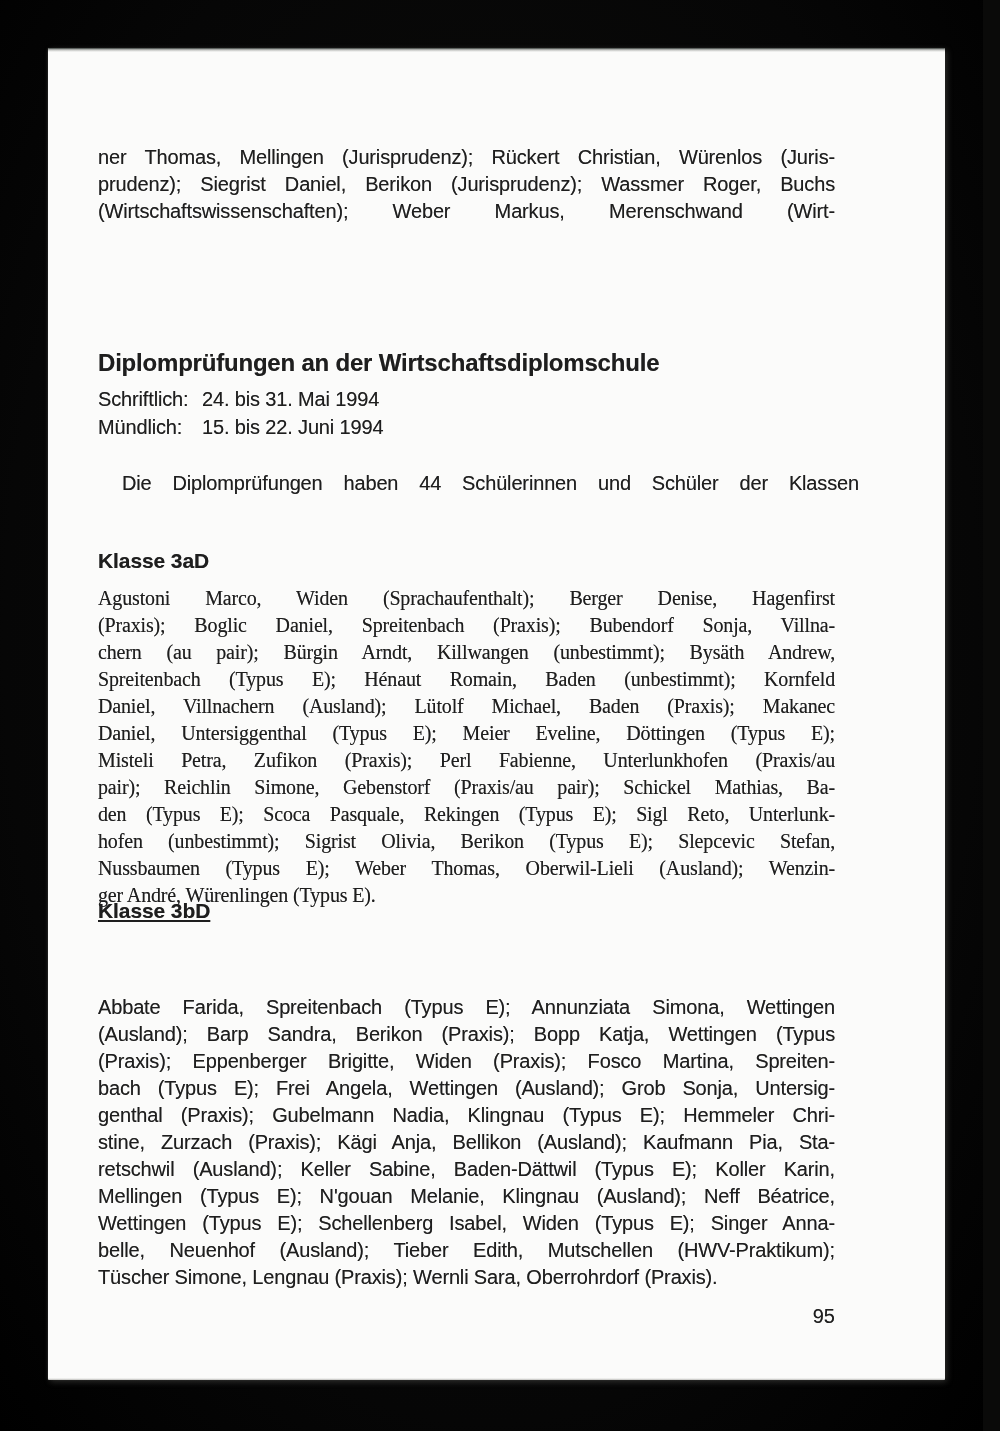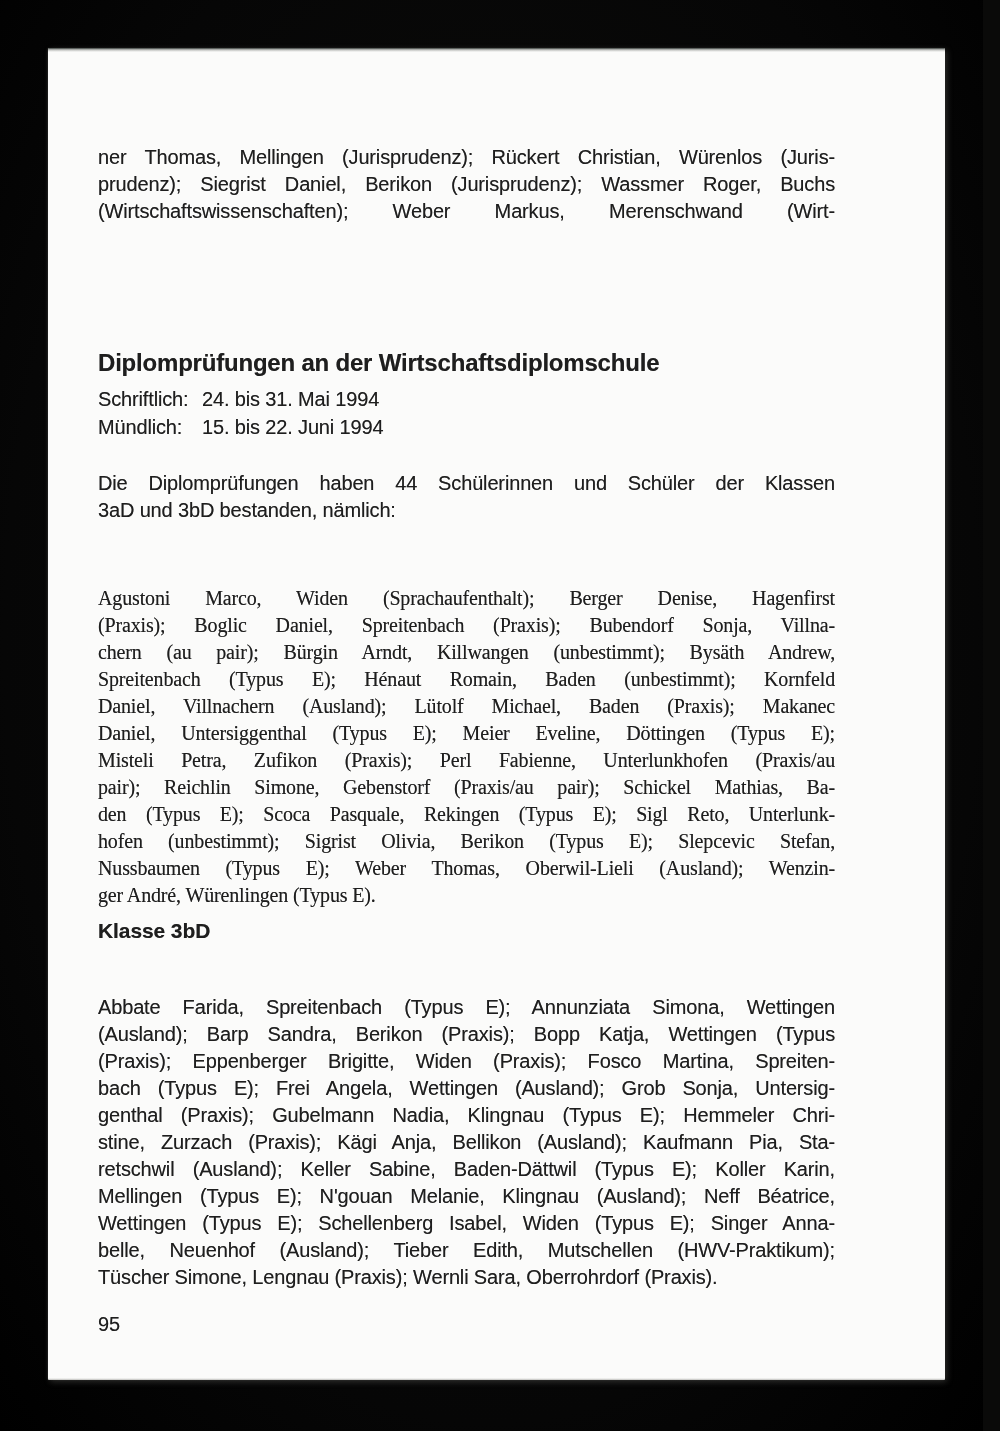--- a/index.html
+++ b/index.html
@@ -86,31 +86,30 @@
     display: inline-block;
     width: 104px;
   }
   .section-title {
     font-size: 21px;
     line-height: 27px;
     font-weight: 700;
     letter-spacing: -0.1px;
   }
   .p-continuation { top: 96px; }
-  .p-intro        { top: 422px; }
+  .p-intro        { top: 422px; margin-left: 24px; }
   .t-3ad          { top: 499px; }
   .p-3ad          { top: 537px; font-family: Liberation Serif, serif; }
-  .t-3bd          { top: 869px; }
+  .t-3bd          { top: 849px; text-decoration: underline; }
   .p-3bd          { top: 918px; margin-top: 28px; }
   .page-number {
     top: 1255px;
     font-size: 20px;
     line-height: 27px;
-    text-align: left;
-    margin-top: 8px;
+    text-align: right;
   }
 </style>
 </head>
 <body>
 
 <div class="stage">
   <div class="paper">
 
     <div class="content-block body-text p-continuation">
         <div class="jline">ner Thomas, Mellingen (Jurisprudenz); Rückert Christian, Würenlos (Juris-</div>
@@ -124,23 +123,23 @@
       <div>
         <span class="sched-label">Schriftlich:</span><span>24. bis 31. Mai 1994</span>
       </div>
       <div>
         <span class="sched-label">Mündlich:</span><span>15. bis 22. Juni 1994</span>
       </div>
     </div>
 
     <div class="content-block body-text p-intro">
         <div class="jline">Die Diplomprüfungen haben 44 Schülerinnen und Schüler der Klassen</div>
-        <div class="jline jline-last">3aD und 3bD bestanden, nämlich:</div>
       </div>
 
+    <div class="content-block section-title t-3ad">Klasse 3aD</div>
 
     <div class="content-block body-text p-3ad">
         <div class="jline">Agustoni Marco, Widen (Sprachaufenthalt); Berger Denise, Hagenfirst</div>
         <div class="jline">(Praxis); Boglic Daniel, Spreitenbach (Praxis); Bubendorf Sonja, Villna-</div>
         <div class="jline">chern (au pair); Bürgin Arndt, Killwangen (unbestimmt); Bysäth Andrew,</div>
         <div class="jline">Spreitenbach (Typus E); Hénaut Romain, Baden (unbestimmt); Kornfeld</div>
         <div class="jline">Daniel, Villnachern (Ausland); Lütolf Michael, Baden (Praxis); Makanec</div>
         <div class="jline">Daniel, Untersiggenthal (Typus E); Meier Eveline, Döttingen (Typus E);</div>
         <div class="jline">Misteli Petra, Zufikon (Praxis); Perl Fabienne, Unterlunkhofen (Praxis/au</div>
         <div class="jline">pair); Reichlin Simone, Gebenstorf (Praxis/au pair); Schickel Mathias, Ba-</div>

